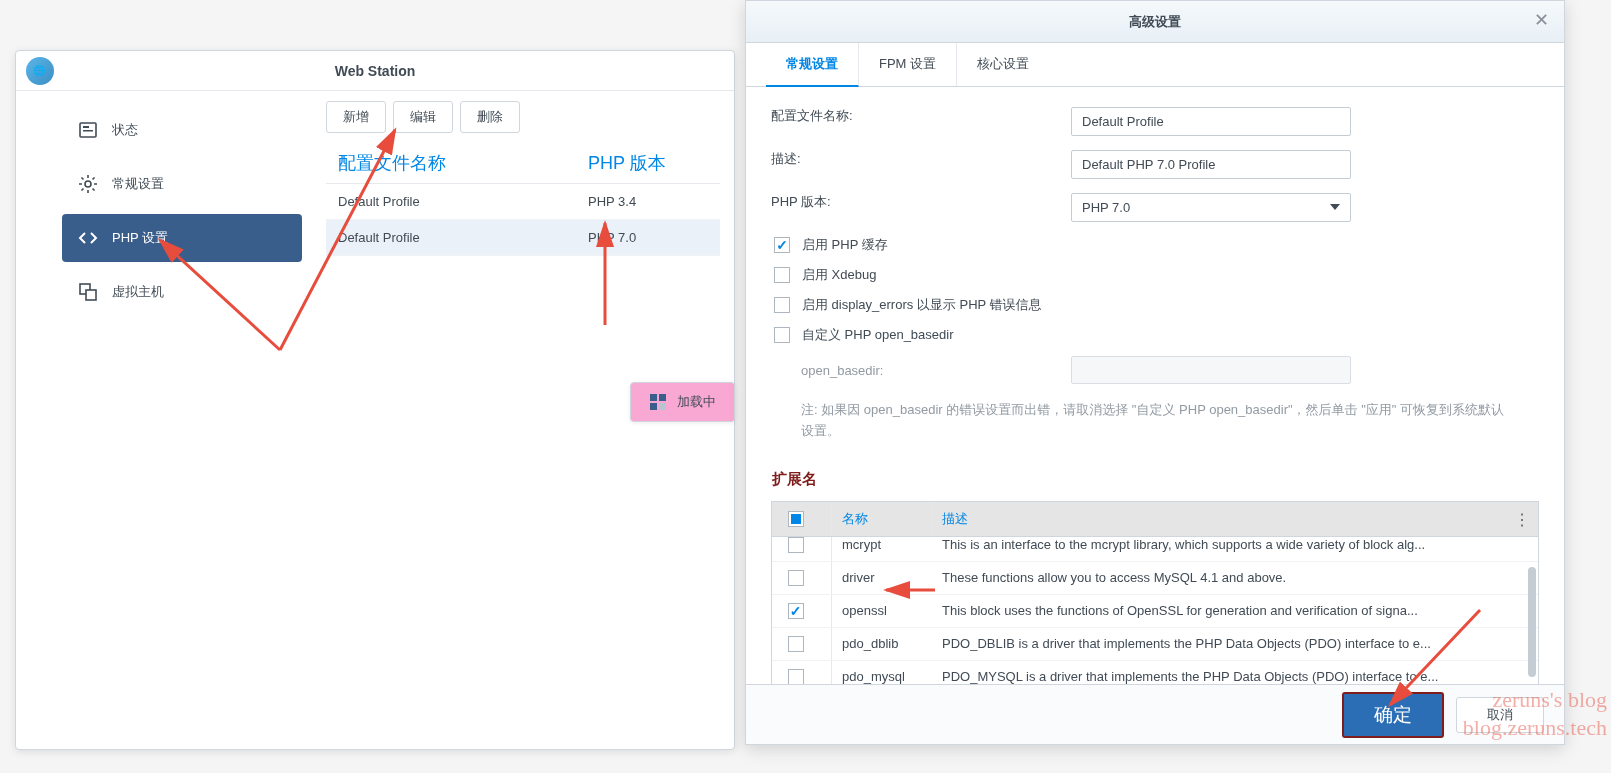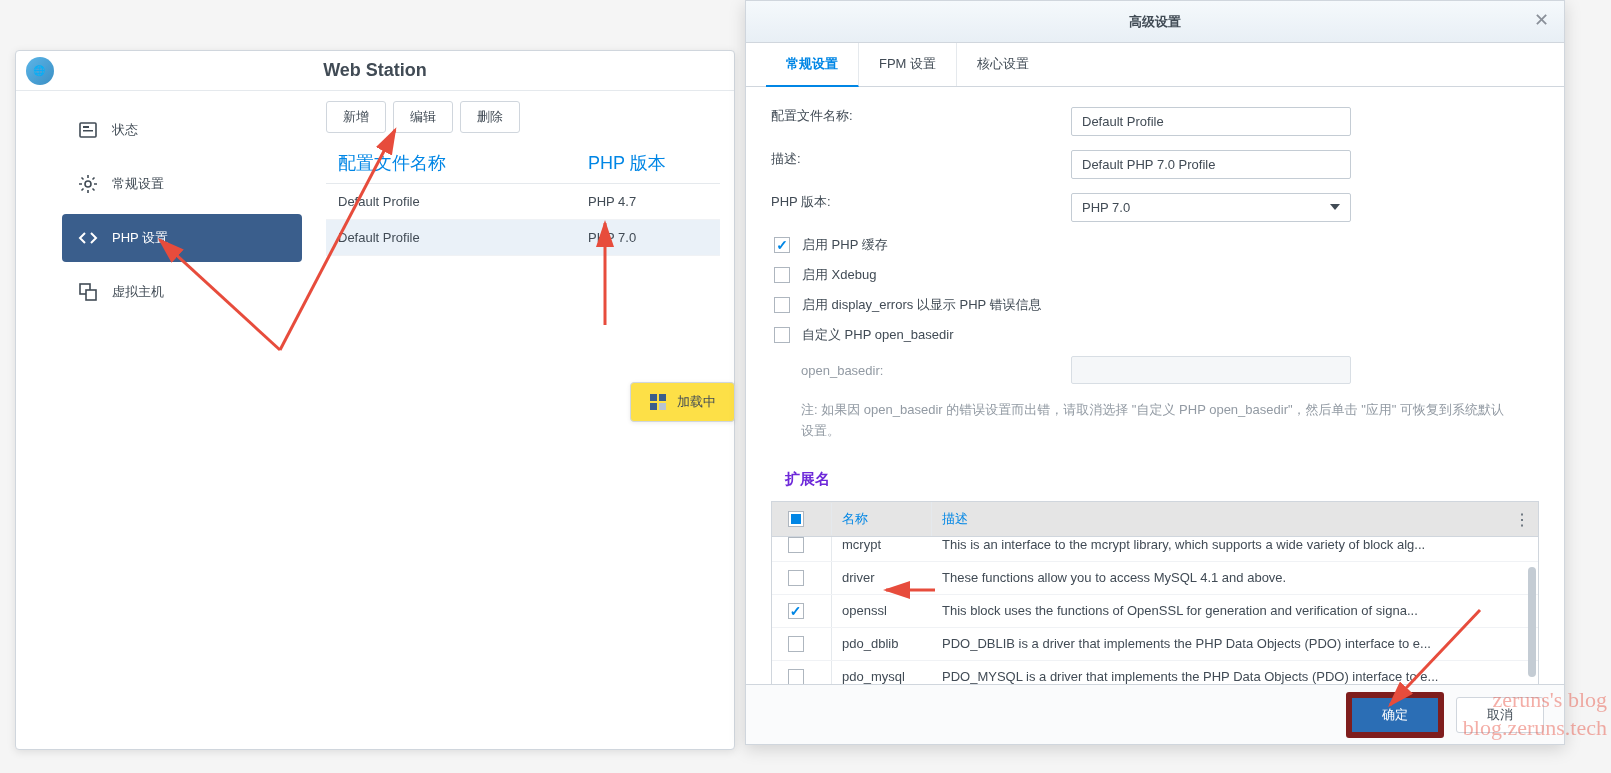--- a/index.html
+++ b/index.html
@@ -1,40 +1,40 @@
 <!DOCTYPE html>
 <html><head>
 <meta charset="utf-8">
 <style>
 * { box-sizing: border-box; margin: 0; padding: 0; }
 body { font-family: Arial, "Microsoft YaHei", sans-serif; font-size: 13px; color: #414b55; background: #f5f5f5; width: 1611px; height: 773px; position: relative; overflow: hidden; }
 
 
 .main-window { position: absolute; left: 15px; top: 50px; width: 720px; height: 700px; background: #fff; border: 1px solid #d0d6dd; border-radius: 4px; box-shadow: 0 2px 8px rgba(0,0,0,0.1); }
 .main-titlebar { height: 40px; display: flex; align-items: center; justify-content: center; border-bottom: 1px solid #e5e9ed; position: relative; }
-.main-title { color: #414b55; font-size: 18px; font-weight: bold; }
+.main-title { color: #414b55; font-size: 14px; font-weight: bold; }
 .app-icon { position: absolute; left: 10px; width: 28px; height: 28px; border-radius: 50%; background: linear-gradient(135deg, #5bb5e8, #3b8fc4); display: flex; align-items: center; justify-content: center; color: #fff; font-size: 10px; }
 
 .main-body { display: flex; height: calc(100% - 40px); }
 .sidebar { width: 260px; padding: 15px 10px; margin-left: 36px; }
 .sidebar-item { display: flex; align-items: center; padding: 14px 16px; border-radius: 4px; cursor: pointer; color: #414b55; margin-bottom: 6px; }
 .sidebar-item.active { background: #3a5e8c; color: #fff; }
 .sidebar-icon { width: 20px; height: 20px; margin-right: 14px; display: inline-flex; align-items: center; justify-content: center; }
 
 .content-area { flex: 1; padding: 10px 14px; }
 .toolbar { display: flex; gap: 7px; margin-bottom: 10px; }
 .tb-btn { padding: 6px 16px; border: 1px solid #d0d6dd; background: #fff; color: #414b55; border-radius: 3px; cursor: pointer; font-size: 13px; }
 
 .table-header { display: flex; border-bottom: 1px solid #e5e9ed; padding: 8px 12px; color: #0086e5; font-size: 18px; }
 .tcol1 { flex: 0 0 250px; }
 .tcol2 { flex: 1; }
 .table-row { display: flex; padding: 10px 12px; border-bottom: 1px solid #f0f2f5; color: #414b55; }
 .table-row.selected { background: #eaf1f8; }
 
-.loading-badge { position: absolute; left: 630px; top: 382px; background: #fde047; border: 1px solid #d0d6dd; padding: 10px 18px; border-radius: 4px; display: flex; align-items: center; gap: 10px; box-shadow: 0 1px 4px rgba(0,0,0,0.08); }
+.loading-badge { position: absolute; left: 630px; top: 382px; background: #f9a8d4; border: 1px solid #d0d6dd; padding: 10px 18px; border-radius: 4px; display: flex; align-items: center; gap: 10px; box-shadow: 0 1px 4px rgba(0,0,0,0.08); }
 .loading-ic { width: 18px; height: 18px; display: inline-block; }
 .loading-ic span { display:inline-block; width:7px; height:7px; background:#3a5e8c; margin:1px; float:left; }
 .loading-ic span:nth-child(4) { background:#b8c4d0; }
 
 
 .modal { position: absolute; left: 745px; top: 0; width: 820px; height: 745px; background: #fff; border: 1px solid #d0d6dd; box-shadow: 0 4px 16px rgba(0,0,0,0.15); display: flex; flex-direction: column; }
 .modal-titlebar { height: 42px; background: linear-gradient(to bottom, #f5f9fc, #e8eff5); display: flex; align-items: center; justify-content: center; position: relative; border-bottom: 1px solid #d0d6dd; }
 .modal-title { font-weight: bold; color: #414b55; }
 .modal-close { position: absolute; right: 12px; top: 10px; width: 18px; height: 18px; cursor: pointer; color: #8a9099; font-size: 18px; line-height: 18px; }
 
@@ -56,37 +56,37 @@
 .checkbox.checked::after { content: "✓"; color: #0086e5; font-weight: bold; font-size: 14px; line-height: 1; }
 .checkbox.indeterminate::after { content: ""; width: 10px; height: 10px; background: #0086e5; display: block; }
 .check-label { color: #414b55; }
 
 .indent-row { padding-left: 30px; display: flex; align-items: center; margin-bottom: 12px; }
 .indent-label { width: 270px; color: #929aa3; }
 .indent-input { flex: 1; max-width: 280px; border: 1px solid #d8dee4; padding: 6px 10px; background: #f5f7f9; border-radius: 2px; height: 28px; }
 
 .note-text { color: #929aa3; padding: 4px 30px 10px; line-height: 1.6; }
 
-.section-title { color: #6d28d9; font-size: 15px; margin: 18px 14px 12px; font-weight: bold; }
+.section-title { color: #7f1d1d; font-size: 15px; margin: 18px 1px 12px; font-weight: bold; }
 
 .ext-table { border: 1px solid #d0d6dd; }
 .ext-header { display: flex; align-items: center; border-bottom: 1px solid #d0d6dd; background: #e5e5e5; }
 .ext-check-col { width: 60px; display: flex; justify-content: center; padding: 8px 0; border-right: 1px solid #e5e9ed; }
 .ext-name-col { width: 100px; padding: 8px 10px; color: #0086e5; border-right: 1px solid #e5e9ed; }
 .ext-desc-col { flex: 1; padding: 8px 10px; color: #0086e5; position: relative; }
 .col-menu { position: absolute; right: 8px; color: #5a6570; cursor: pointer; font-size: 16px; }
 
 .ext-body { max-height: 160px; overflow: hidden; position: relative; }
 .ext-row { display: flex; align-items: center; border-bottom: 1px solid #f0f2f5; color: #414b55; }
 .ext-row .ext-name-col, .ext-row .ext-desc-col { color: #414b55; border-right: none; }
 .ext-desc-text { white-space: nowrap; overflow: hidden; text-overflow: ellipsis; padding: 8px 10px; flex: 1; }
 .ext-scrollbar { position: absolute; right: 2px; top: 30px; width: 8px; height: 110px; background: #c4ccd4; border-radius: 4px; }
 
 .modal-footer { height: 60px; border-top: 1px solid #d0d6dd; display: flex; align-items: center; justify-content: flex-end; padding: 0 20px; gap: 12px; background: #fafbfc; }
-.btn-primary { background: #2b6eb5; color: #fff; border: 6px solid #7f1d1d; padding: 8px 30px; border-radius: 3px; cursor: pointer; font-size: 13px; margin-left: 20px; }
+.btn-primary { background: #2b6eb5; color: #fff; border: 2px solid #7f1d1d; padding: 8px 30px; border-radius: 3px; cursor: pointer; font-size: 19px; margin-left: 20px; }
 .btn-default { background: #fff; color: #414b55; border: 1px solid #d0d6dd; padding: 8px 30px; border-radius: 3px; cursor: pointer; font-size: 13px; }
 
 
 .arrow { position: absolute; pointer-events: none; }
 .watermark { position: absolute; right: 4px; bottom: 30px; color: rgba(231, 76, 60, 0.45); font-family: "Comic Sans MS", cursive; font-size: 22px; text-align: right; line-height: 1.3; pointer-events: none; }
 </style>
 </head>
 <body>
 
 <div class="main-window">
@@ -139,21 +139,21 @@
         <button class="tb-btn">新增</button>
         <button class="tb-btn">编辑</button>
         <button class="tb-btn">删除</button>
       </div>
       <div class="table-header">
         <div class="tcol1">配置文件名称</div>
         <div class="tcol2">PHP 版本</div>
       </div>
       <div class="table-row">
         <div class="tcol1">Default Profile</div>
-        <div class="tcol2">PHP 4.7</div>
+        <div class="tcol2">PHP 3.4</div>
       </div>
       <div class="table-row selected">
         <div class="tcol1">Default Profile</div>
         <div class="tcol2">PHP 7.0</div>
       </div>
     </div>
   </div>
 </div>
 
 <div class="loading-badge">

